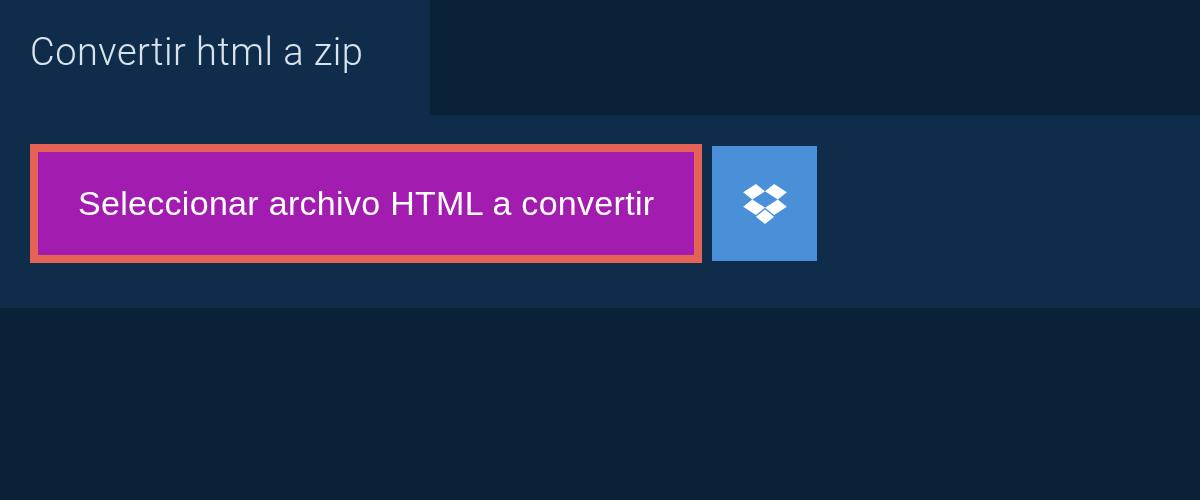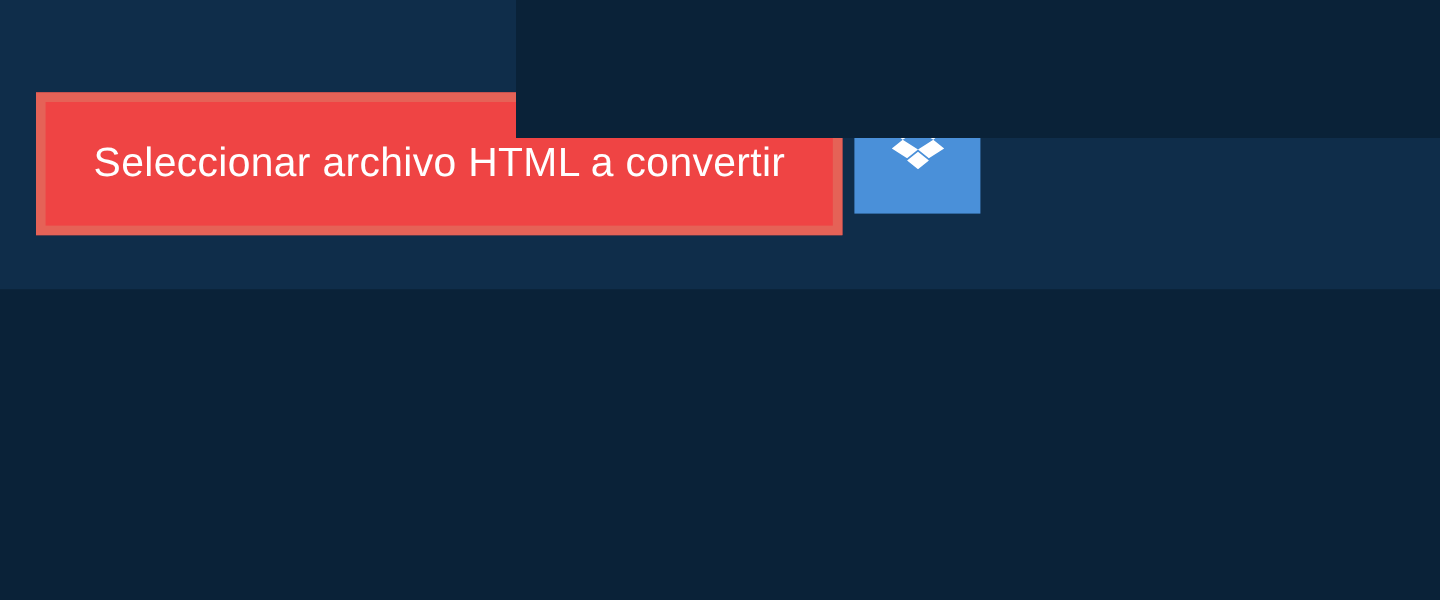--- a/index.html
+++ b/index.html
@@ -30,30 +30,29 @@
       letter-spacing: 0.5px;
     }
     .content-area {
       background: #0f2d4a;
       padding: 45px 30px 45px 30px;
       display: flex;
       align-items: center;
       gap: 10px;
     }
     .select-button {
-      background: #ef4444;
+      background: #a21caf;
       border: 8px solid #e56257;
       color: #ffffff;
       font-size: 34px;
       font-weight: 300;
       padding: 32px 40px;
       cursor: pointer;
       letter-spacing: 0.3px;
       white-space: nowrap;
-      margin-top: 32px;
     }
     .dropbox-button {
       background: #4a90d9;
       width: 105px;
       height: 115px;
       display: flex;
       align-items: center;
       justify-content: center;
       cursor: pointer;
     }
@@ -69,20 +68,23 @@
       left: 430px;
       right: 0;
       height: 115px;
     }
   </style>
 </head>
 <body>
 
 <div class="panel">
   <div class="spacer-bg"></div>
+  <div class="tab-container">
+    <div class="tab-title">Convertir html a zip</div>
+  </div>
   <div class="content-area">
     <button class="select-button">Seleccionar archivo HTML a convertir</button>
     <div class="dropbox-button">
       <svg class="dropbox-icon" viewBox="0 0 48 44" xmlns="http://www.w3.org/2000/svg">
         <path d="M14 0 L0 9 L10 17 L24 8 Z M34 0 L24 8 L38 17 L48 9 Z M0 25 L14 34 L24 26 L10 17 Z M48 25 L38 17 L24 26 L34 34 Z M14 36 L24 28 L34 36 L24 44 Z"></path>
       </svg>
     </div>
   </div>
 </div>
 

